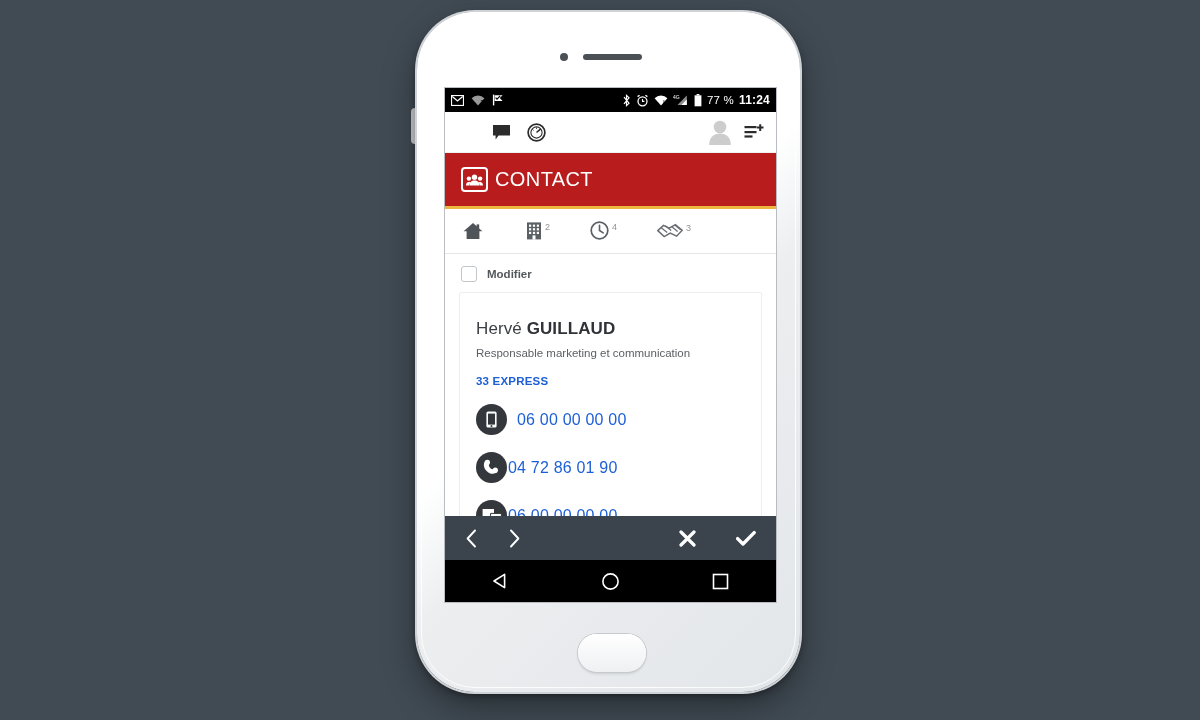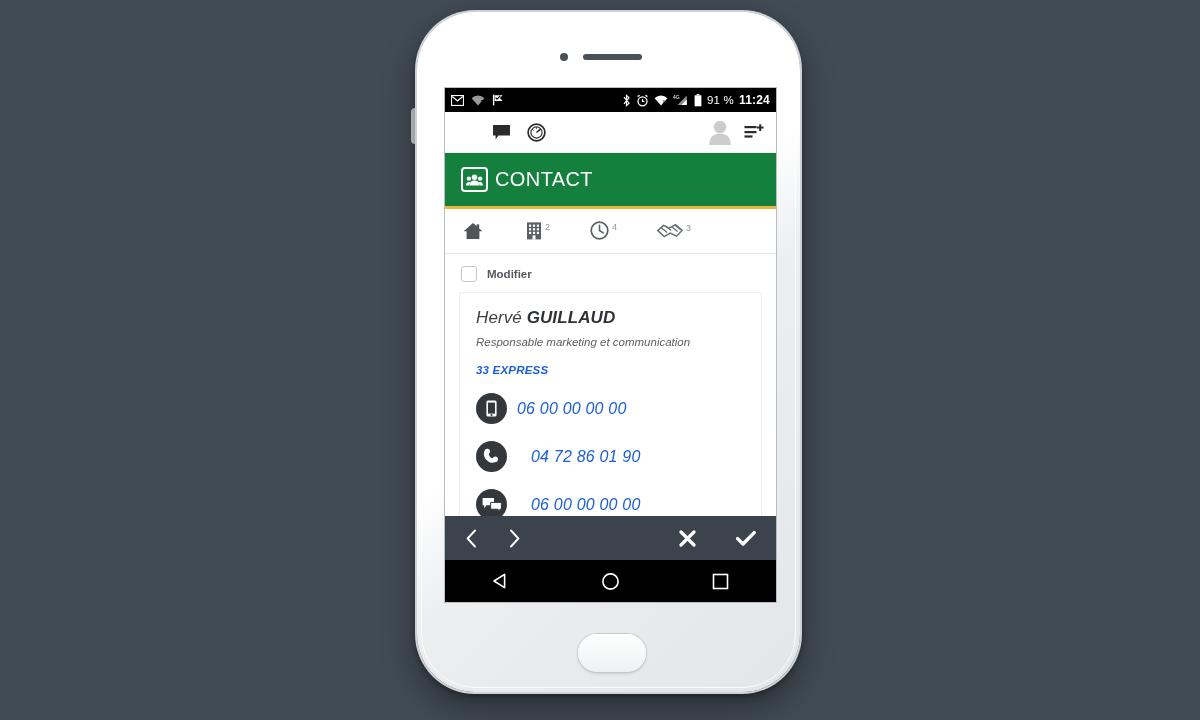--- a/index.html
+++ b/index.html
@@ -90,21 +90,21 @@
   .appbar-left{ display:flex; align-items:center; gap:16px; }
   .appbar-right{ margin-left:auto; display:flex; align-items:center; gap:12px; }
   .ab-btn{ display:inline-flex; align-items:center; justify-content:center; cursor:pointer; }
 
   .hamburger{ width:19px; }
   .hamburger i{ display:block; height:2.6px; background:#2b2b2b; margin-bottom:3.2px; border-radius:1px; }
   .hamburger i:last-child{ margin-bottom:0; }
 
   
   .orange-header{
-    height:56px; background:#15803d;
+    height:56px; background:#b91c1c;
     display:flex; align-items:center; padding:0 0 0 16px;
     border-bottom:3px solid #eeb53f;
   }
   .oh-iconbox{
     width:27px; height:25px; border:2px solid #ffffff; border-radius:4px;
     display:flex; align-items:center; justify-content:center; margin-right:7px;
   }
   .oh-title{
     color:#ffffff; font-size:20px; letter-spacing:.4px; font-weight:400;
   }
@@ -131,36 +131,35 @@
   .checkbox{
     width:16px; height:16px; border:1.5px solid #c3c6c9; border-radius:3px;
     background:#fff; margin-right:10px; cursor:pointer;
   }
   .modifier-label{ font-size:11.5px; color:#54585c; }
 
   
   .card-wrap{ padding:0 14px; background:#fff; }
   .card{
     border:1px solid #eceef0; border-radius:2px;
-    padding:15px 16px 14px 16px; background:#fff;
+    padding:26px 16px 14px 16px; background:#fff;
     min-height:230px;
-    font-style:italic;
   }
   .c-name{ font-size:17px; color:#3c3f43; font-weight:400; letter-spacing:.1px; }
   .c-name b{ font-weight:700; color:#2f3337; }
   .c-role{ font-size:11.5px; color:#5b5f63; margin-top:8px; }
   .c-company{ font-size:11.5px; color:#1d5fd6; font-weight:700; margin-top:16px; letter-spacing:.2px; }
 
   .contact-row{ display:flex; align-items:center; margin-top:17px; cursor:pointer; }
   .circ{
     width:31px; height:31px; border-radius:50%; background:#34383c;
     display:flex; align-items:center; justify-content:center; flex:0 0 31px;
   }
   .contact-val{ font-size:16px; color:#1d5fd6; margin-left:10px; letter-spacing:.2px; }
-  .contact-row.tight .contact-val{ margin-left:24px; }
+  .contact-row.tight .contact-val{ margin-left:1px; }
 
   
   .actionbar{
     position:absolute; left:0; bottom:42px; width:100%;
     height:44px; background:#3b434c;
     display:flex; align-items:center; padding:0 20px;
   }
   .ab-nav{ display:flex; align-items:center; gap:30px; }
   .ab-end{ margin-left:auto; display:flex; align-items:center; gap:40px; }
   .ab-item{ cursor:pointer; display:inline-flex; align-items:center; justify-content:center; }
@@ -238,21 +237,21 @@
               <path d="M13.8 1.5 V11 H4.5 Z" fill="#8d8d8d"></path>
               <path d="M13.8 5.5 V11 H8.4 Z" fill="#fff"></path>
             </svg>
         </span>
         <span class="sb-ico">
           <svg width="8" height="13" viewBox="0 0 8 13">
               <rect x="2.6" y="0" width="2.8" height="1.3" fill="#fff"></rect>
               <rect x="0.6" y="1.3" width="6.8" height="11" fill="#fff"></rect>
             </svg>
         </span>
-        <span class="sb-text">91 %</span>
+        <span class="sb-text">77 %</span>
         <span class="sb-time">11:24</span>
       </div>
     </div>
 
     <div class="appbar">
       <div class="appbar-left">
         <span class="ab-btn hamburger">
           <i></i>
             <i></i>
             <i></i>

